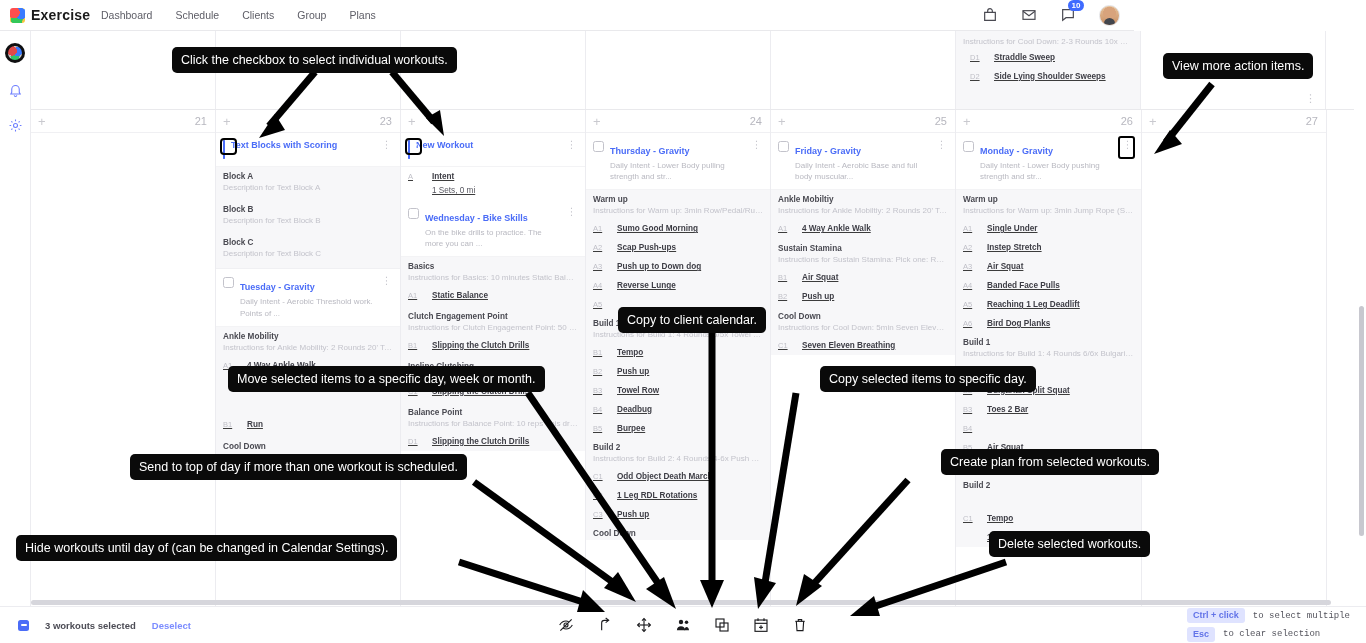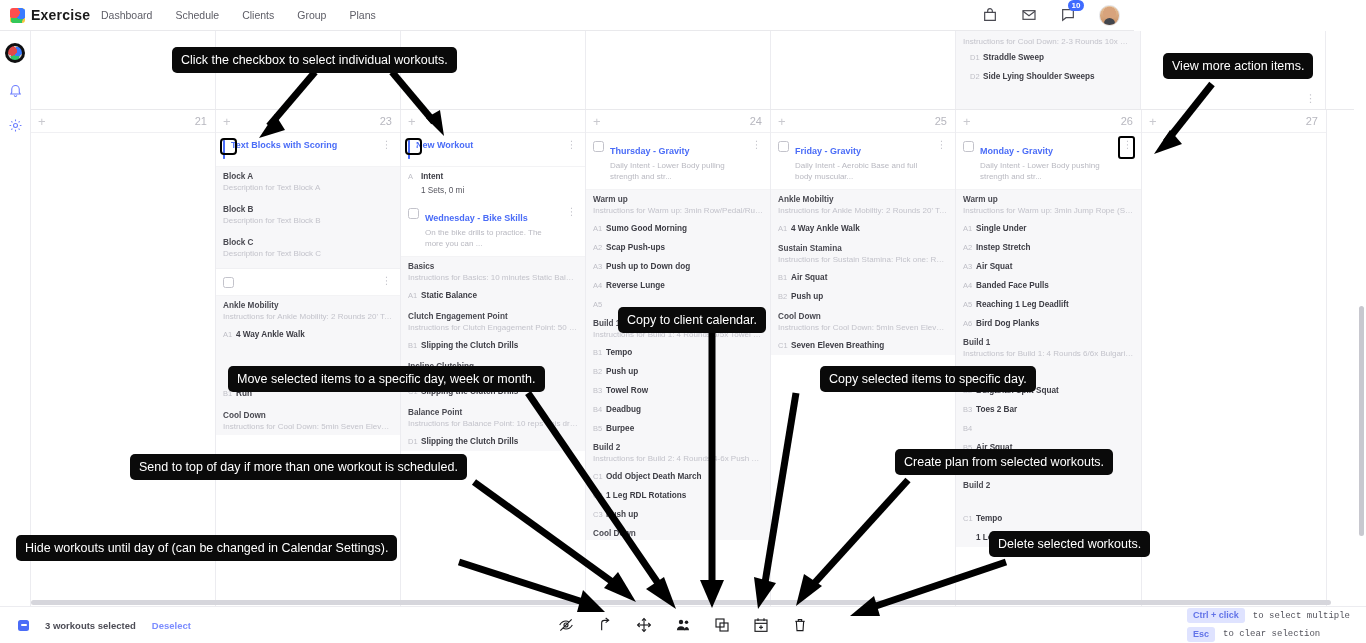--- a/index.html
+++ b/index.html
@@ -114,21 +114,21 @@
   .kebab-ring { position:relative; }
   .kebab-ring:before{
     content:""; position:absolute; left:-5px; top:-4px; width:13px; height:19px;
     border:2.5px solid #000; border-radius:3px;
   }
 
   .sect { padding:5px 7px 2px 7px; }
   .sect-t { font-size:8.2px; font-weight:bold; color:#4a4a52; }
   .sect-d { font-size:8px; color:#c3c3cb; margin-top:2px; line-height:1.35;
             white-space:nowrap; overflow:hidden; text-overflow:ellipsis; }
-  .ex { display:flex; gap:3px; padding:5px 7px; align-items:baseline; }
+  .ex { display:flex; gap:14px; padding:5px 7px; align-items:baseline;text-decoration:underline; }
   .ex-k { font-size:7.5px; color:#bfbfc7; width:10px; flex:0 0 auto; }
   .ex-n { font-size:8.2px; color:#3d3d45; font-weight:bold; }
   .shade { background:#f7f7f9; }
   .plain { background:#fff; }
 
   
   .bottombar {
     position:absolute; left:0; bottom:0; width:1366px; height:37px;
     background:#fff; border-top:1px solid #ececf0; display:flex; align-items:center; z-index:45;
   }
@@ -279,20 +279,24 @@
             <div class="sect-d">Description for Text Block B</div>
           </div>
           <div class="sect" style="padding-top:9px;padding-bottom:9px;">
             <div class="sect-t">Block C</div>
             <div class="sect-d">Description for Text Block C</div>
           </div>
         </div>
 
         <div class="wk-head" style="border-top:1px solid #f0f0f3;">
           <span class="cb"></span>
+          <span style="flex:1 1 auto;min-width:0;">
+            <span class="wk-title">Tuesday - Gravity</span>
+            <div class="wk-sub">Daily Intent - Aerobic Threshold work. Points of ...</div>
+          </span>
           <span class="kebab">⋮</span>
         </div>
         <div class="shade">
           <div class="sect">
             <div class="sect-t">Ankle Mobility</div>
             <div class="sect-d">Instructions for Ankle Mobility: 2 Rounds 20' Toes...</div>
           </div>
           <div class="ex">
             <span class="ex-k">A1</span>
             <span class="ex-n">4 Way Ankle Walk</span>
@@ -666,21 +670,21 @@
       <polygon points="150,54 122,54 128,32" fill="#000"></polygon>
     </svg>
   </div>
 
   <div class="callout" style="left:172px;top:47px;">Click the checkbox to select individual workouts.</div>
   <div class="callout" style="left:1163px;top:53px;">View more action items.</div>
   <div class="callout" style="left:618px;top:307px;">Copy to client calendar.</div>
   <div class="callout" style="left:228px;top:366px;">Move selected items to a specific day, week or month.</div>
   <div class="callout" style="left:820px;top:366px;">Copy selected items to specific day.</div>
   <div class="callout" style="left:130px;top:454px;">Send to top of day if more than one workout is scheduled.</div>
-  <div class="callout" style="left:895px;top:449px;">Create plan from selected workouts.</div>
+  <div class="callout" style="left:941px;top:449px;">Create plan from selected workouts.</div>
   <div class="callout" style="left:989px;top:531px;">Delete selected workouts.</div>
   <div class="callout" style="left:16px;top:535px;">Hide workouts until day of (can be changed in Calendar Settings).</div>
 
   <div class="bottombar">
     <div class="bb-left">
       <span class="bb-cb"></span>
       <span class="bb-count">3 workouts selected</span>
       <span class="bb-deselect">Deselect</span>
     </div>
 

